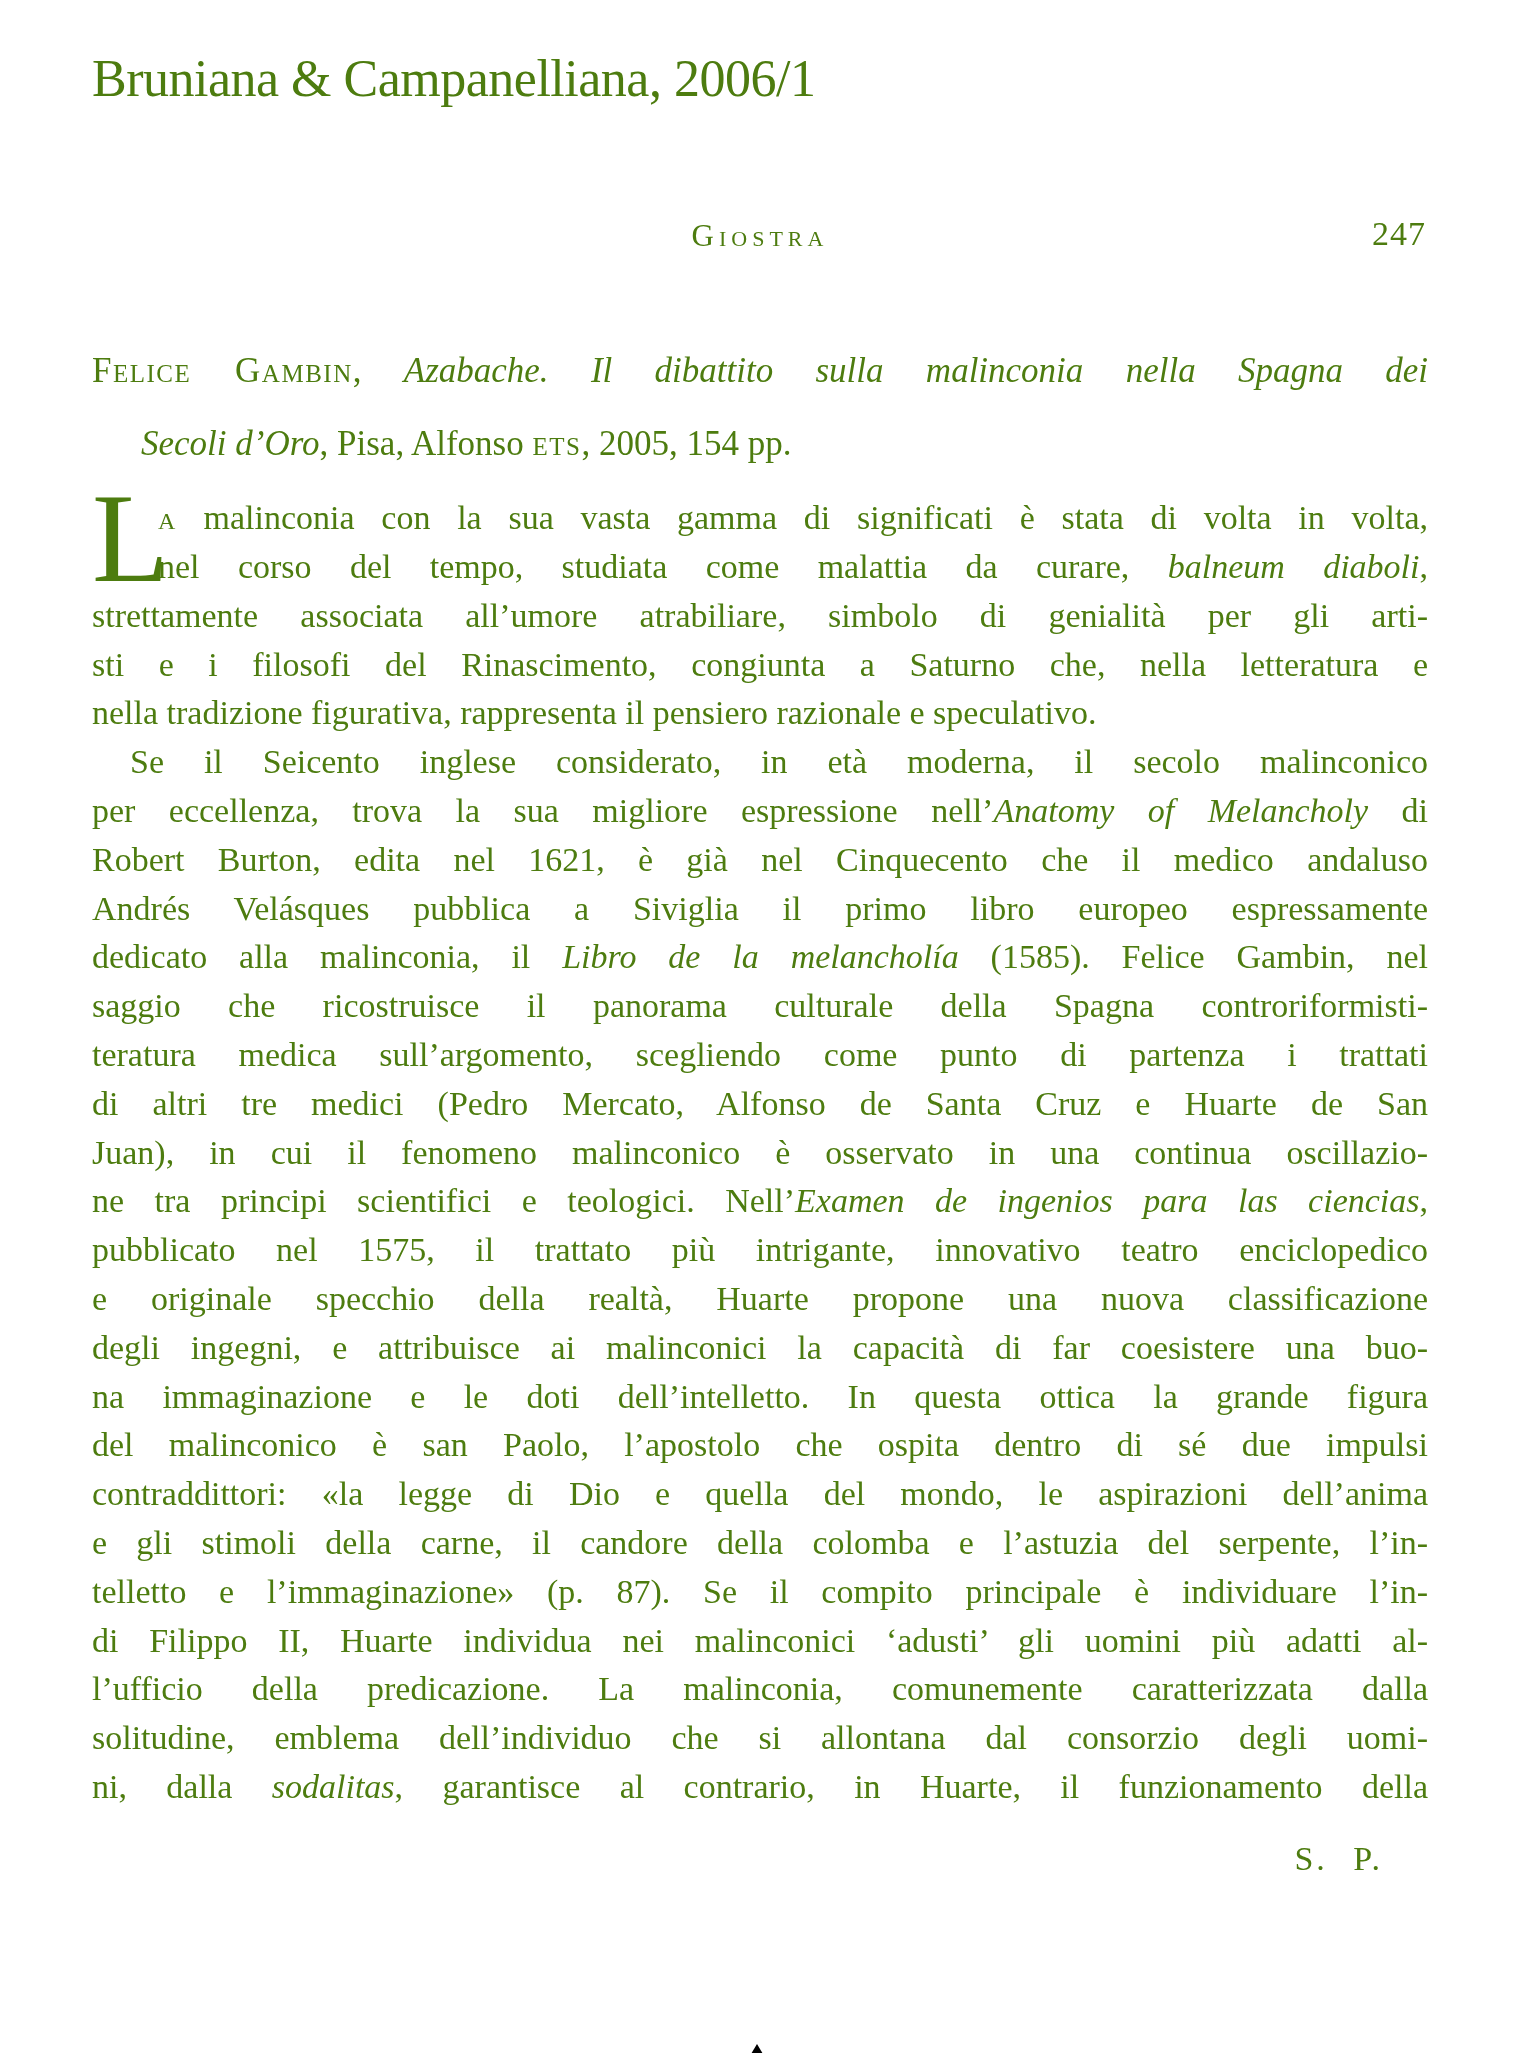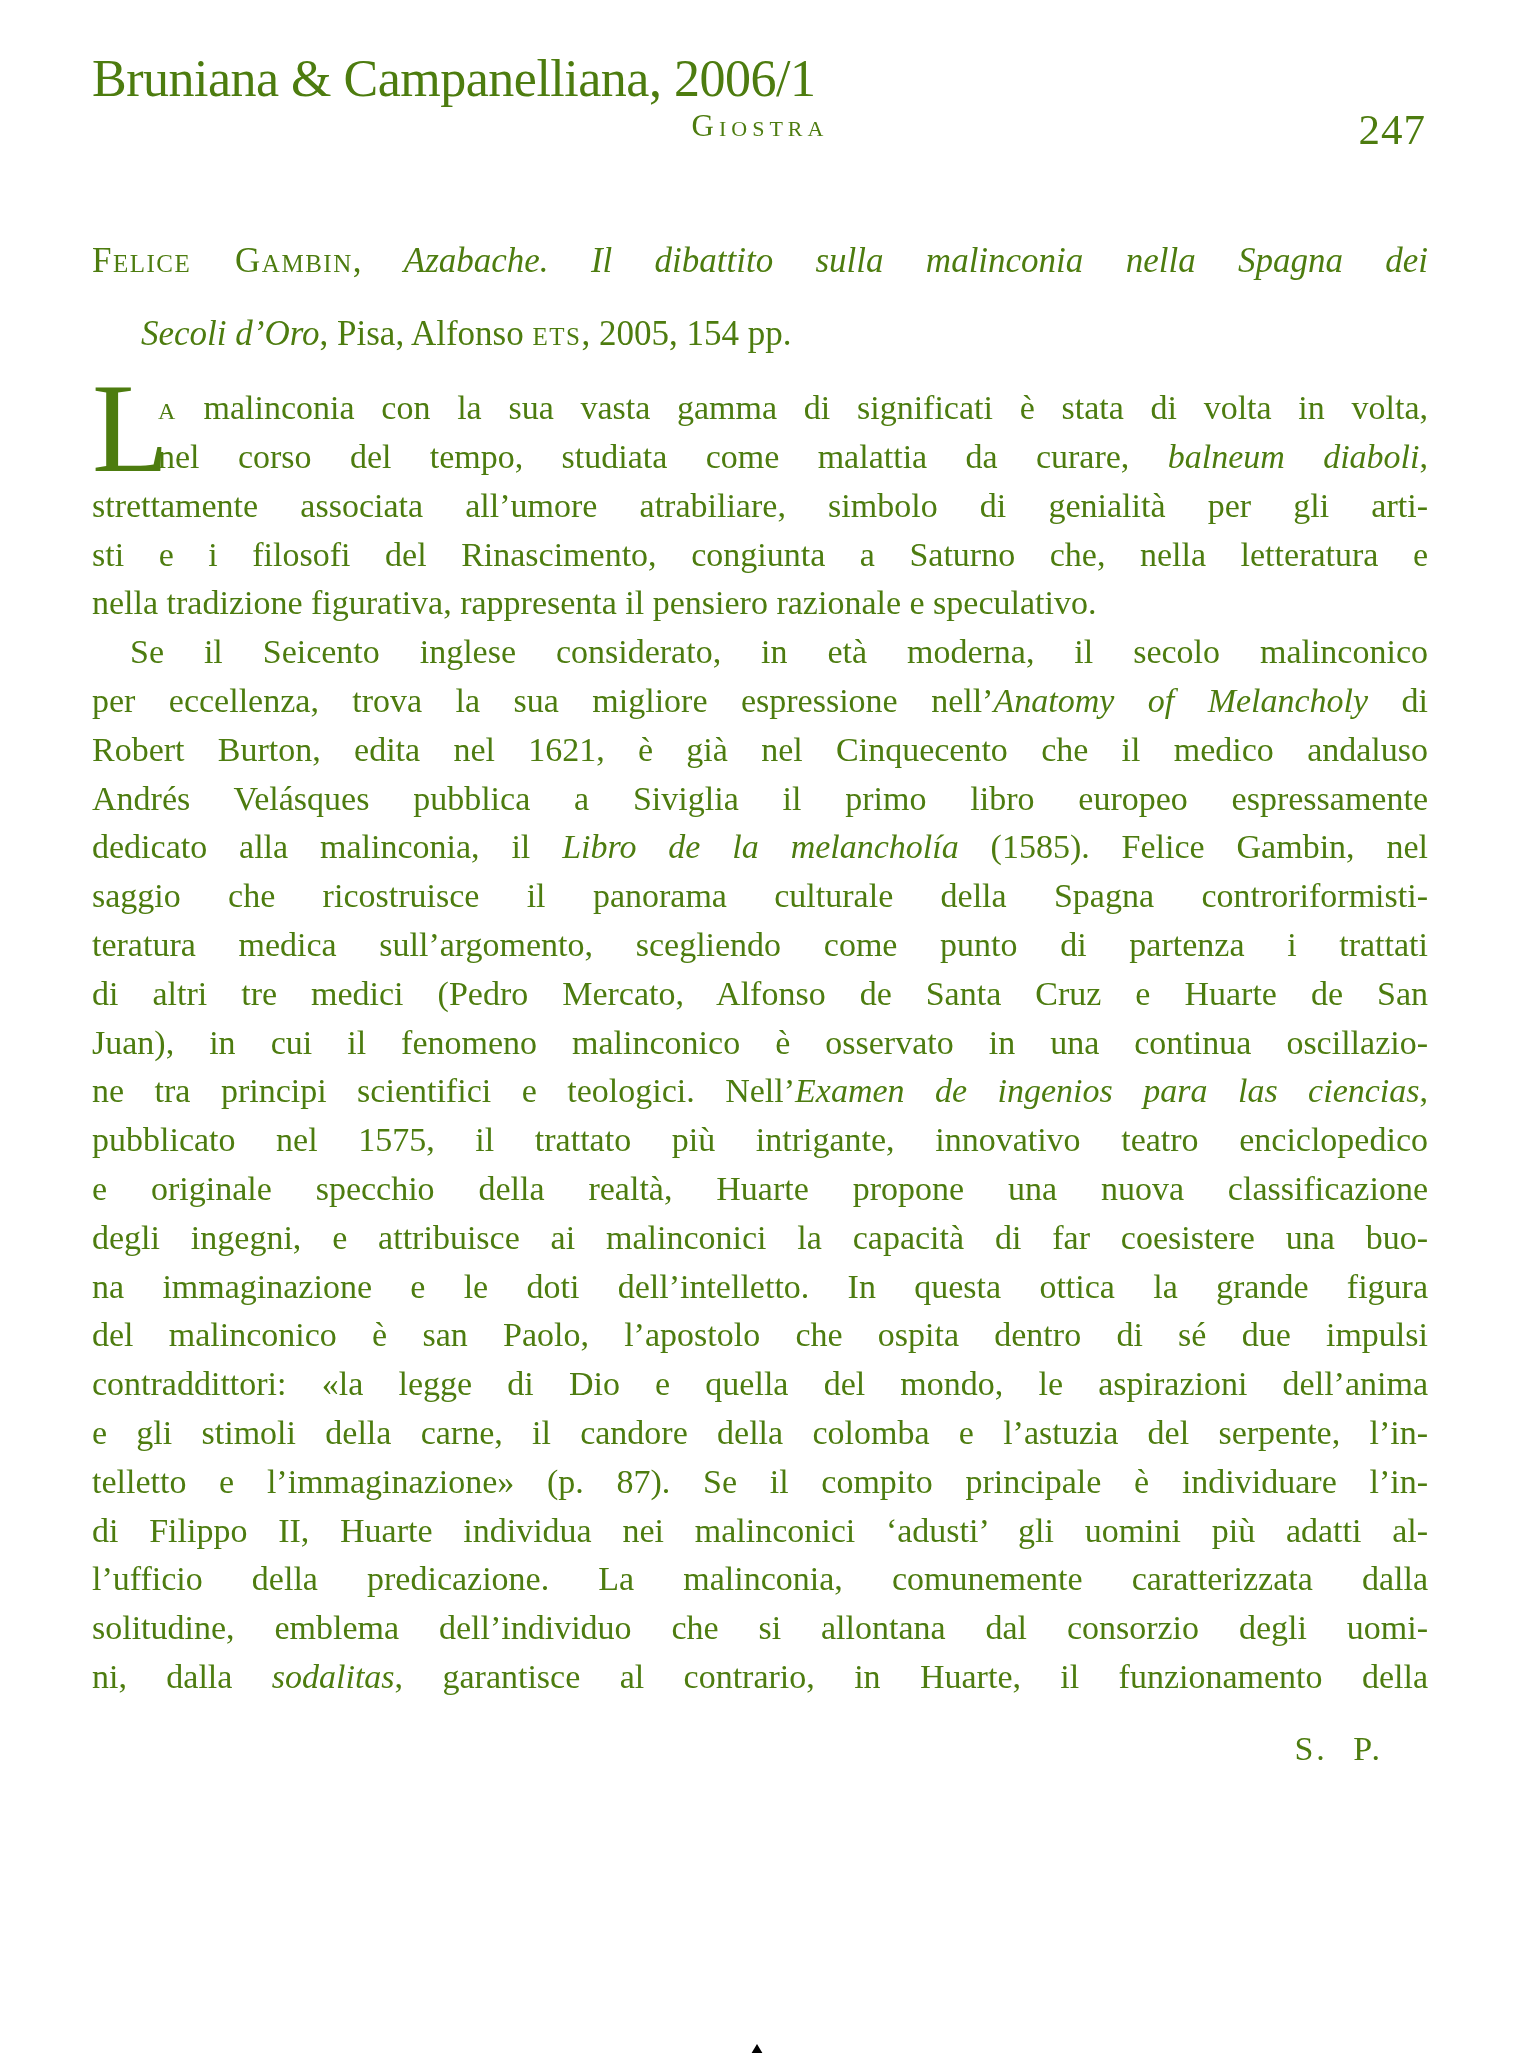--- a/index.html
+++ b/index.html
@@ -22,35 +22,36 @@
   .jtitle {
     margin: 0;
     padding-top: 50px;
     font-size: 52px;
     font-weight: normal;
     line-height: 1.12;
     letter-spacing: -0.5px;
   }
   .rhead {
     position: relative;
+    margin-top: 110px;
     height: 44px;
   }
   .rh-title {
     position: absolute;
     left: 0; right: 0;
     text-align: center;
     font-variant: small-caps;
     font-size: 31px;
     letter-spacing: 5px;
   }
   .rh-num {
     position: absolute;
     right: 2px;
     top: -3px;
-    font-size: 43px;
+    font-size: 34px;
     letter-spacing: 1px;
   }
   .citation {
     margin-top: 84px;
     font-size: 35px;
     line-height: 49px;
   }
   .cline { text-align: justify; text-align-last: justify; margin-top: 24px; }
   .cline.hang { padding-left: 49px; }
   .cline.cit-last { text-align-last: left; }

